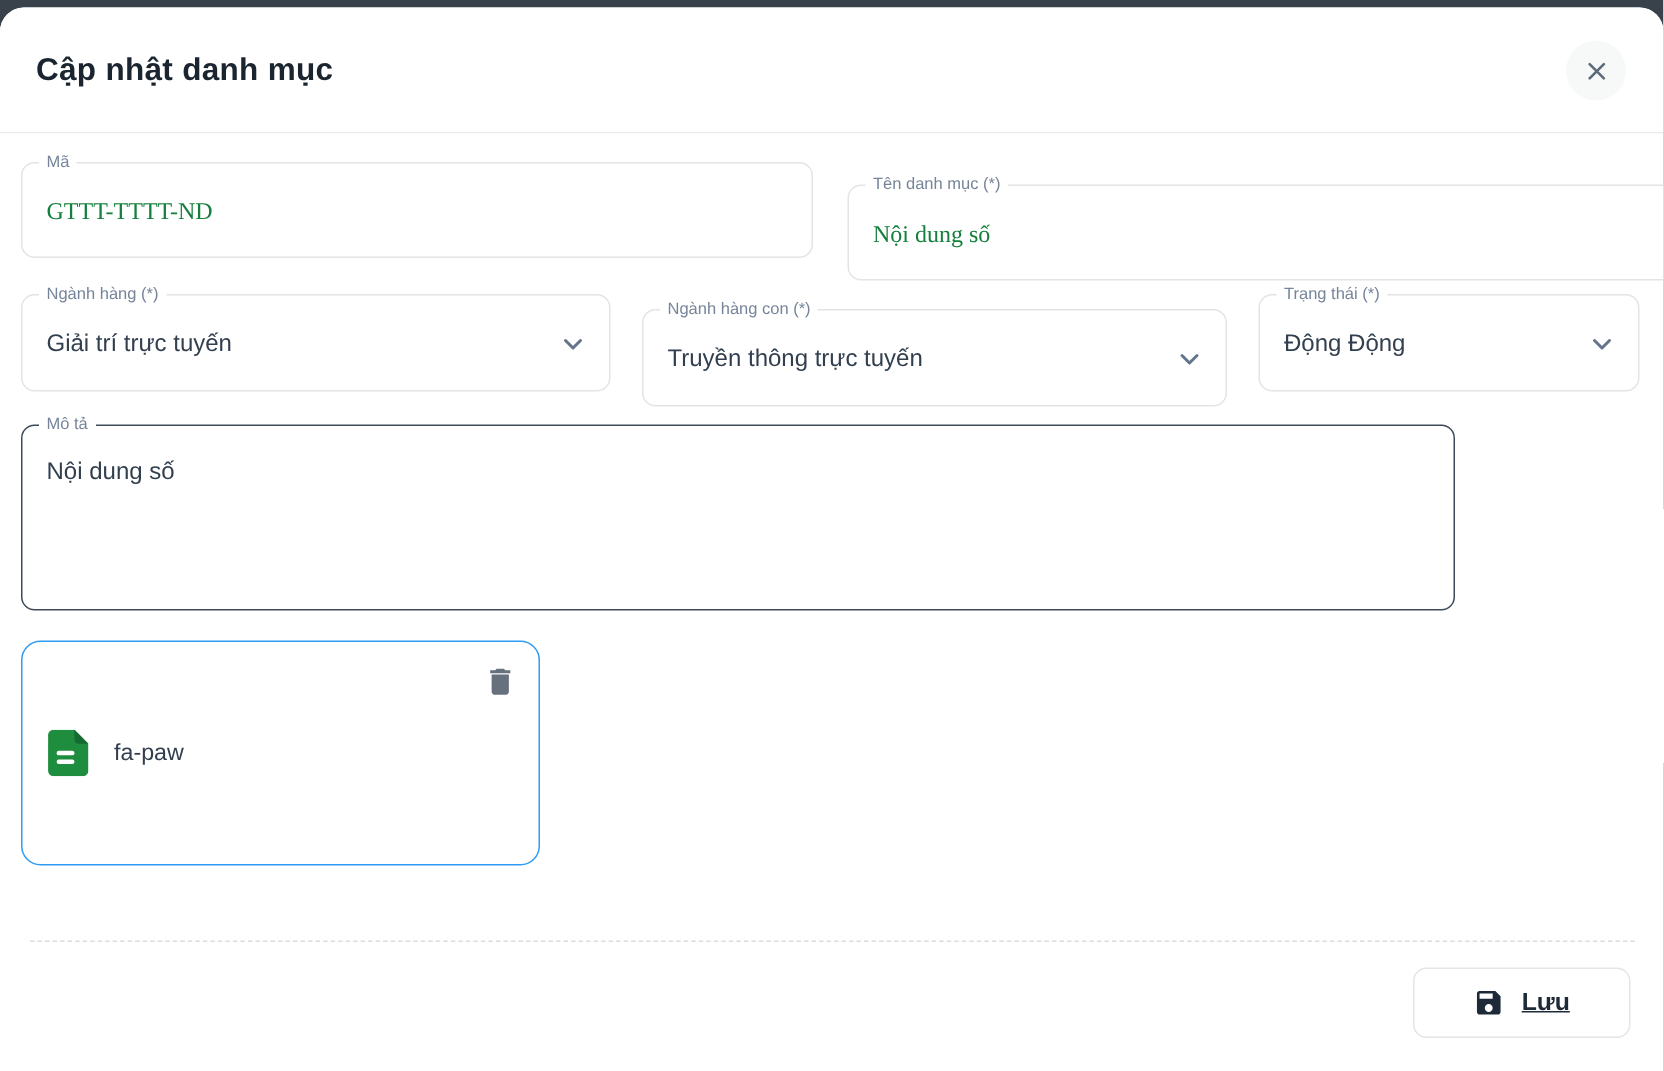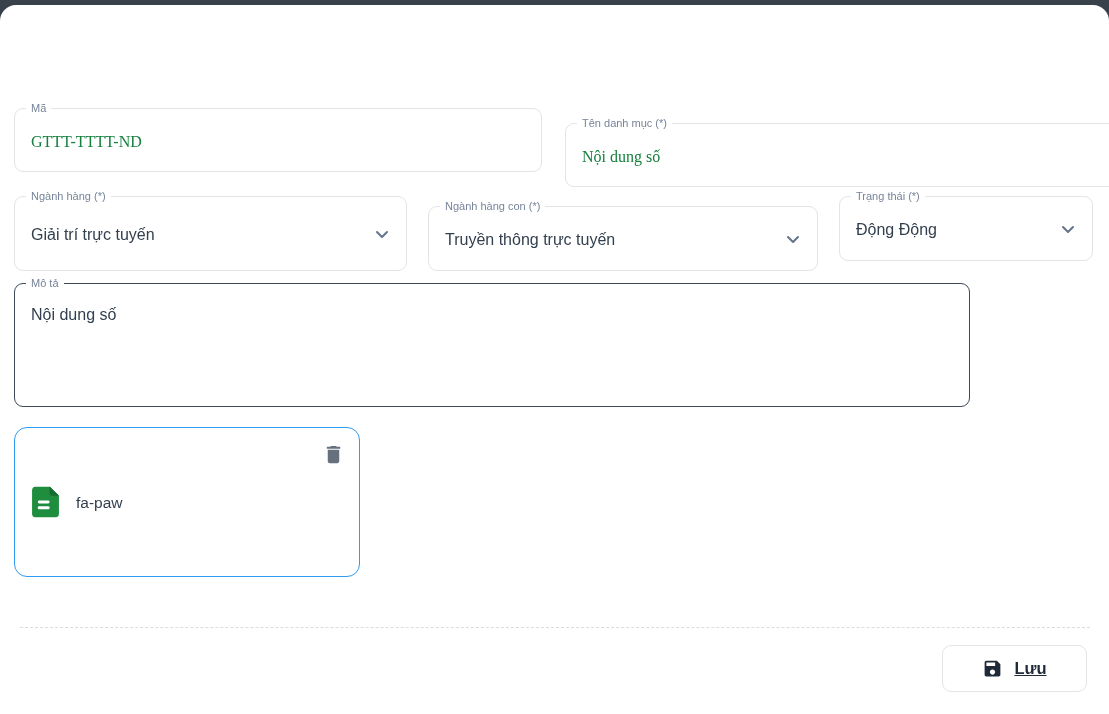--- a/index.html
+++ b/index.html
@@ -26,21 +26,21 @@
   .field > input { width:100%; height:100%; border:none; outline:none; background:transparent;
                    border-radius:9px; padding:4px 16px 0 16px; font-family:Liberation Serif, serif;
                    font-size:16px; color:#15803d; }
   .select-value { position:absolute; left:16px; top:50%; transform:translateY(-45%);
                   font-size:16px; color:#323f4e; white-space:nowrap; }
   .chevron { position:absolute; right:12px; top:50%; transform:translateY(-50%); display:flex; }
   .select { cursor:pointer; }
 
   .f-code        { left:14px;  top:103px; width:528px;  height:64px; }
   .f-name        { left:565px; top:106px; width:572px;  height:64px;margin-top:12px; }
-  .f-industry    { left:14px;  top:191px; width:393px;  height:75px; }
+  .f-industry    { left:14px;  top:191px; width:393px;  height:65px; }
   .f-subindustry { left:428px; top:201px; width:390px;  height:65px; }
   .f-status      { left:839px; top:191px; width:254px;  height:65px; }
 
   .f-desc { left:14px; top:278px; width:956px; height:124px; border:1.5px solid #3e4a59; }
   .f-desc > textarea { width:100%; height:100%; border:none; outline:none; resize:none;
                        background:transparent; border-radius:9px; padding:20px 16px;
                        font-family:inherit; font-size:16px; color:#323f4e; line-height:22px; }
 
   
   .file-card { position:absolute; left:14px; top:422px; width:346px; height:150px;
@@ -58,20 +58,30 @@
               background:#fff; border:1px solid #e4e5e8; border-radius:9px; cursor:pointer;
               display:flex; align-items:center; justify-content:center; gap:11px;
               font-family:inherit; font-size:16.5px; font-weight:700; color:#1f2a38;text-decoration:underline; }
 </style>
 </head>
 <body>
 
 <div class="backdrop">
   <div class="modal">
 
+    <div class="modal-header">
+      <h1 class="modal-title">Cập nhật danh mục</h1>
+      <button class="close-btn">
+        <span style="display:flex;">
+          <svg viewBox="0 0 24 24" width="19" height="19">
+              <path d="M6 6 L18 18 M18 6 L6 18" stroke="#5d6b7a" stroke-width="2.2" stroke-linecap="round" fill="none"></path>
+            </svg>
+        </span>
+      </button>
+    </div>
 
     <div class="field f-code">
       <label>Mã</label>
       <input value="GTTT-TTTT-ND" style="">
     </div>
 
     <div class="field f-name">
       <label>Tên danh mục (*)</label>
       <input value="Nội dung số" style="">
     </div>

